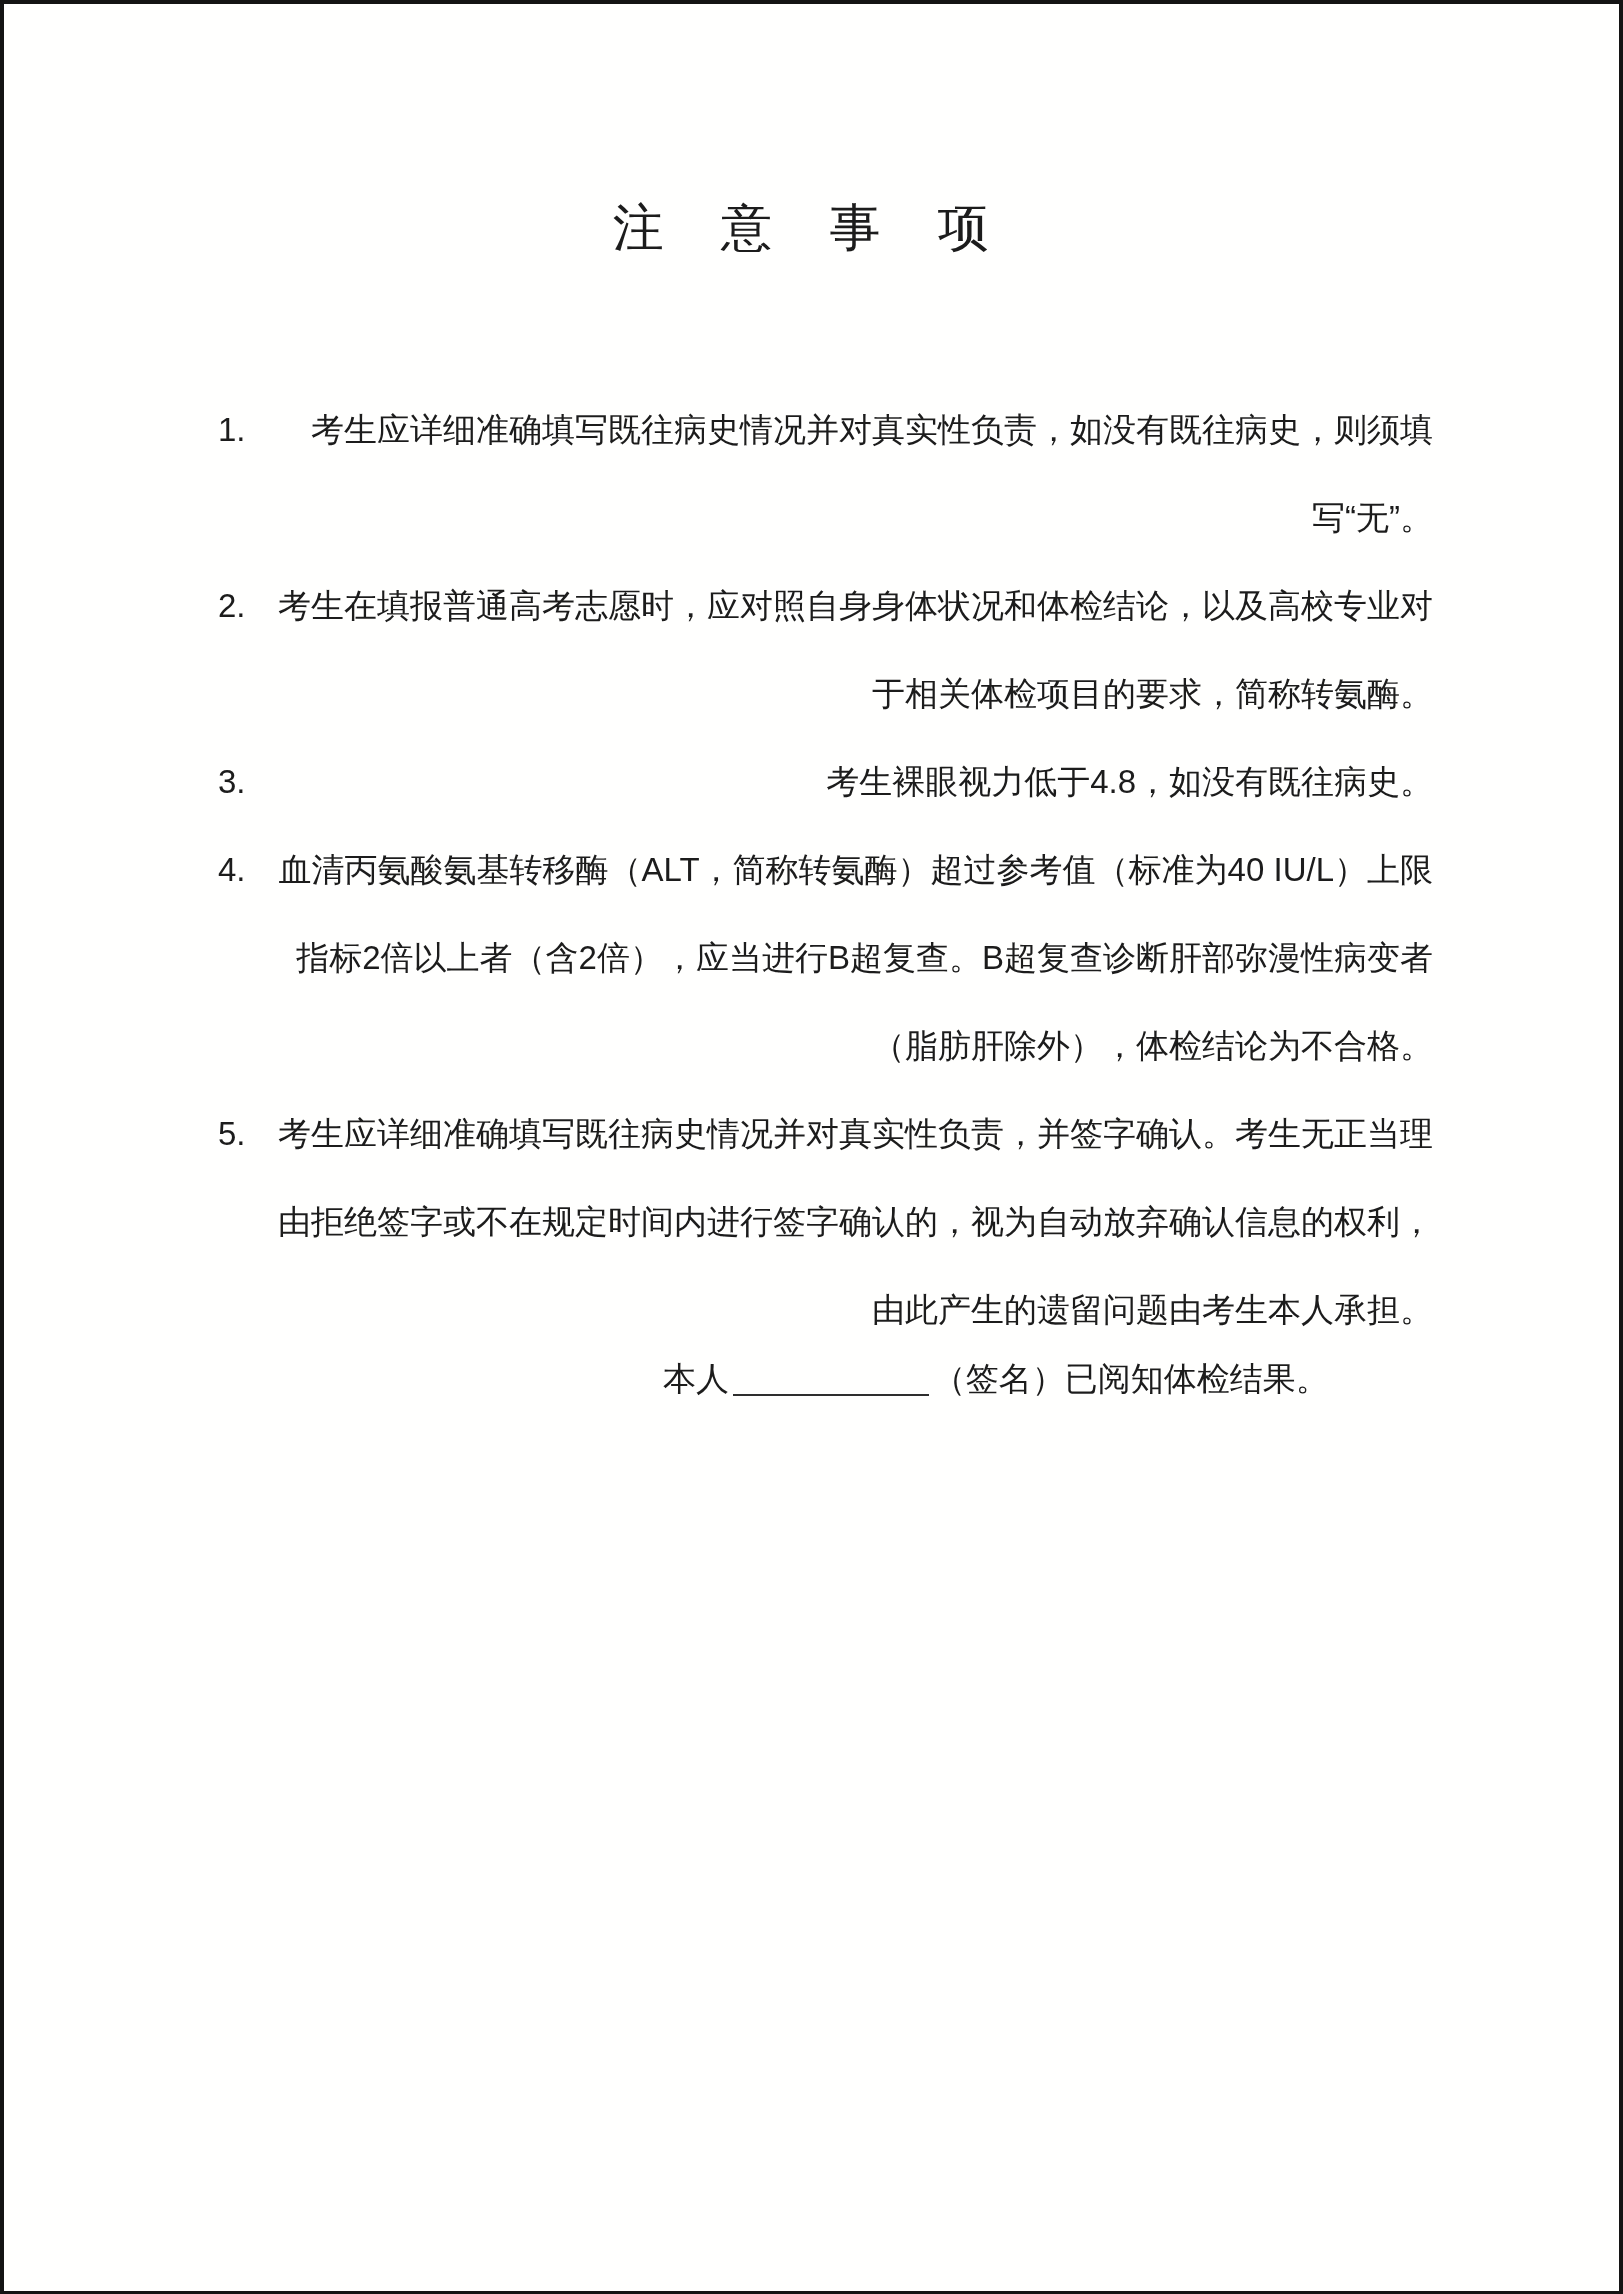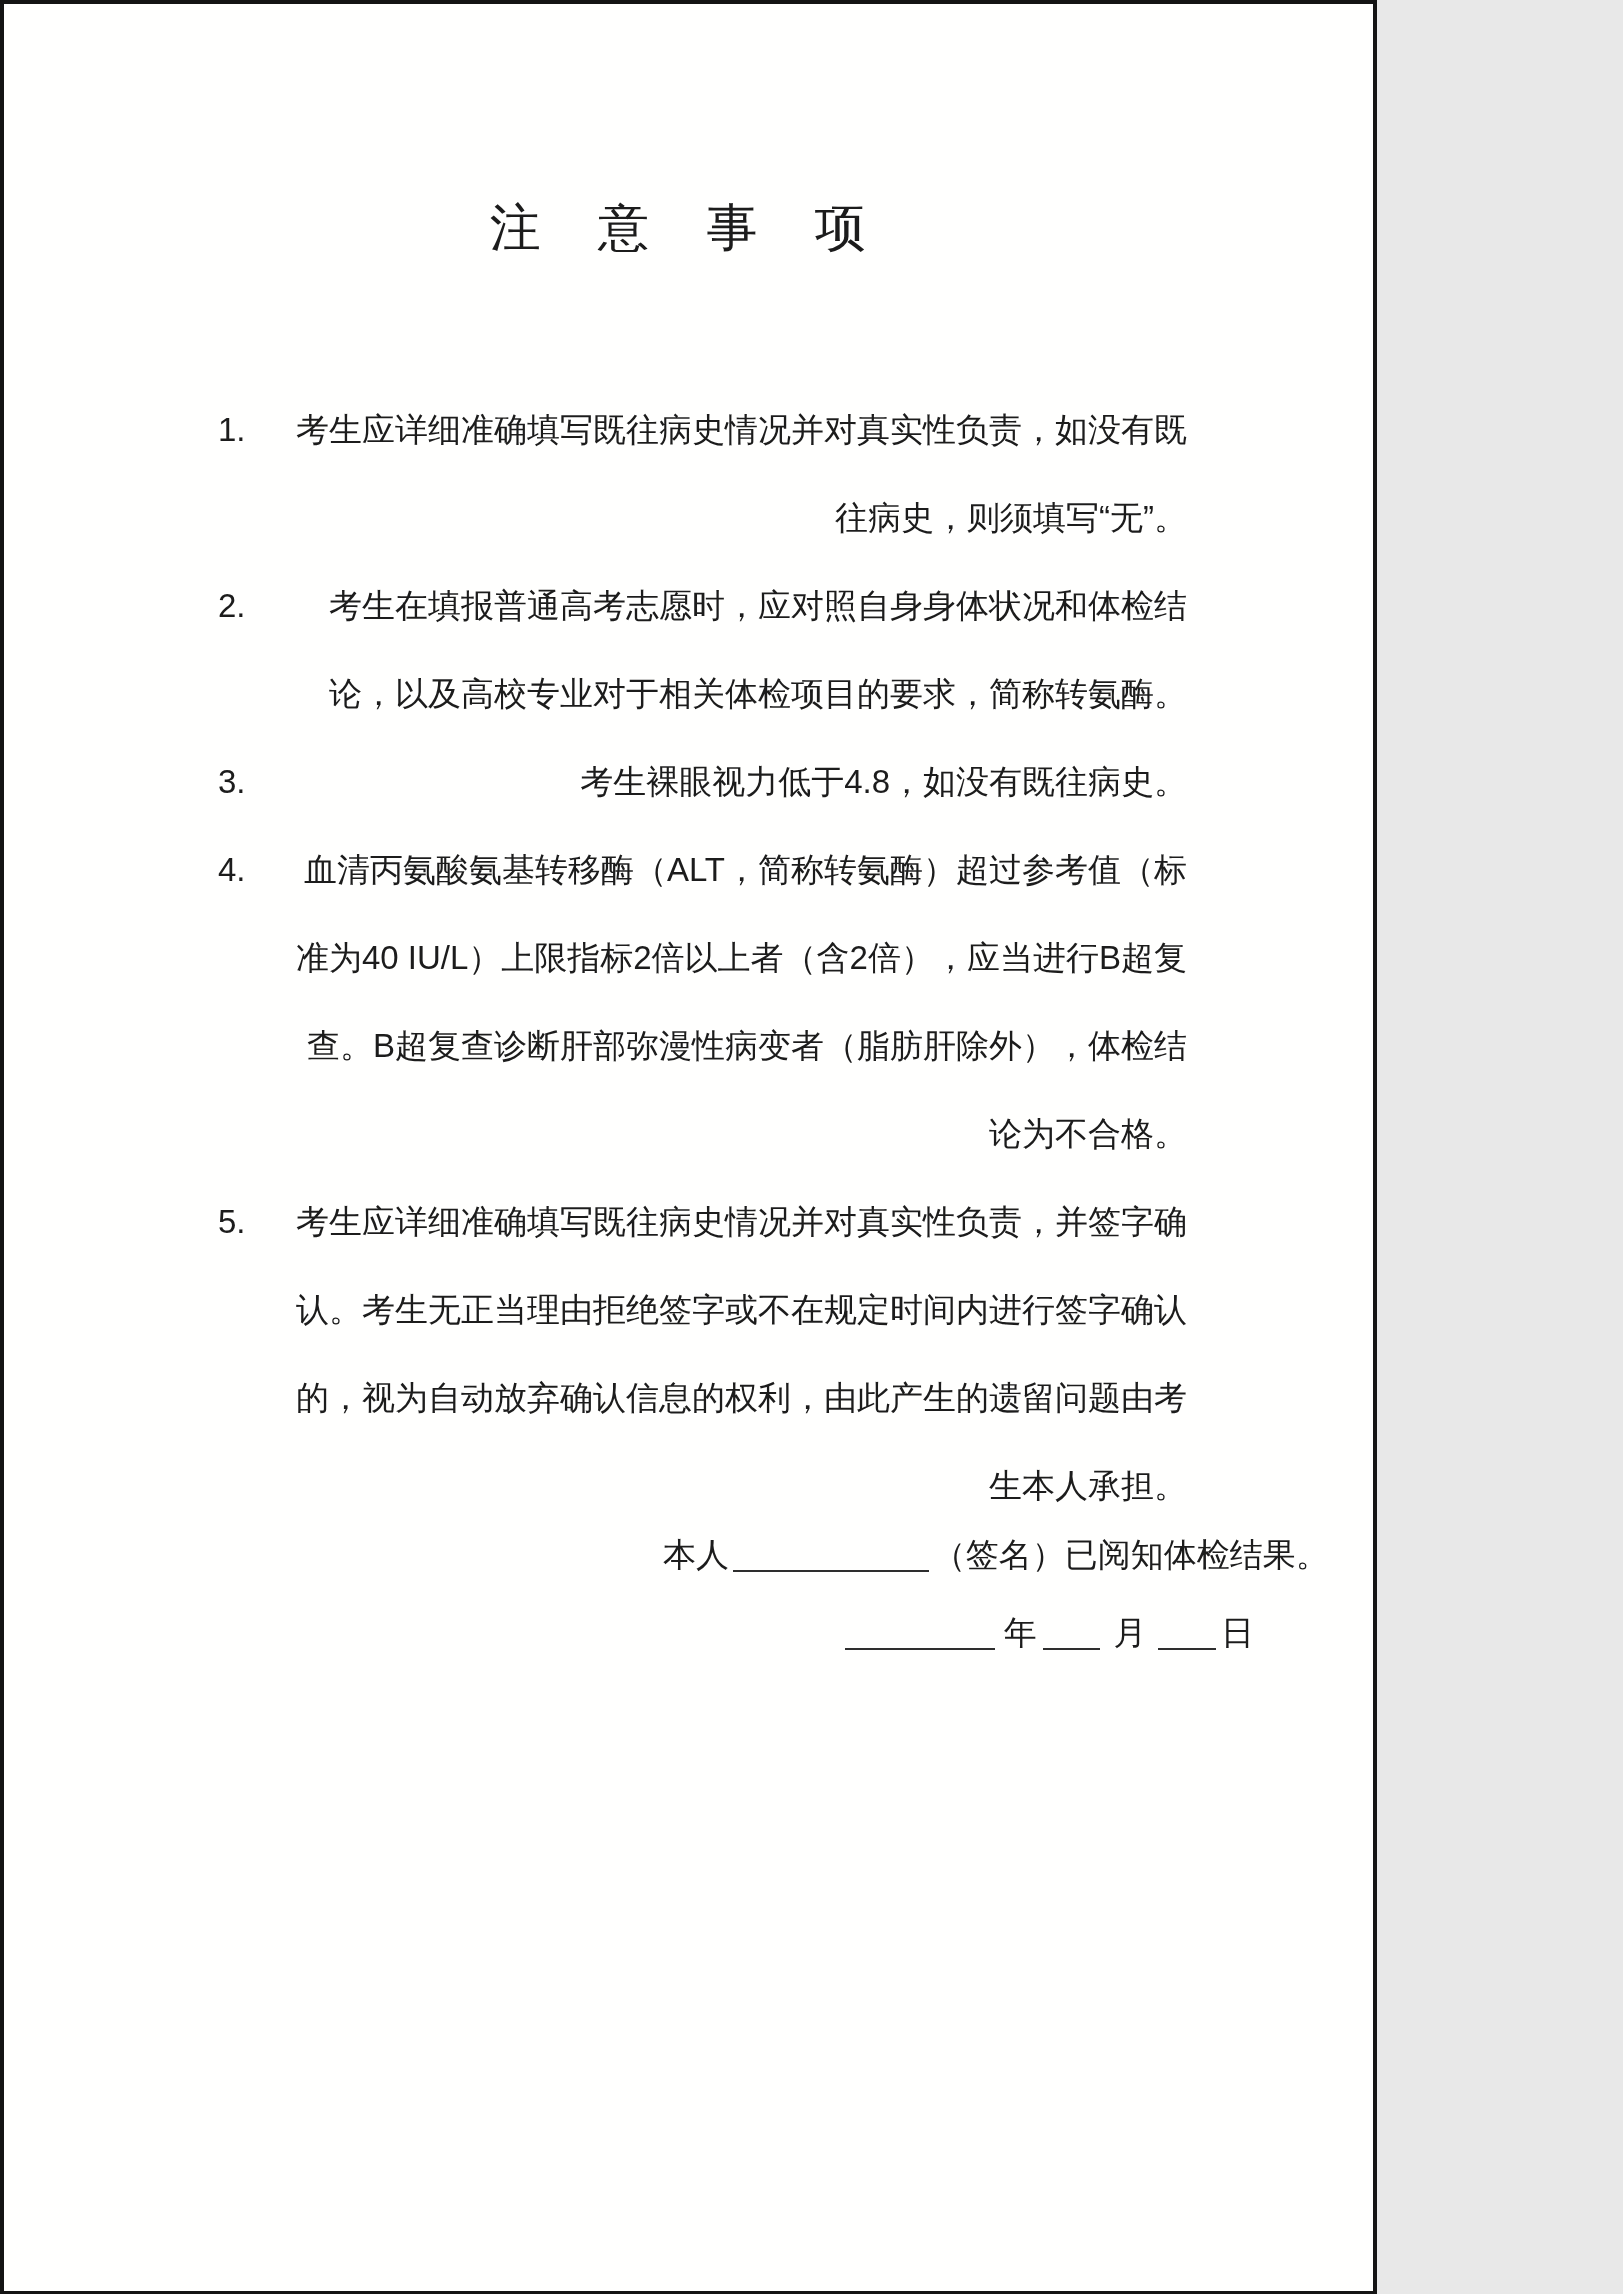--- a/index.html
+++ b/index.html
@@ -2,21 +2,21 @@
 <html><head>
 <meta charset="utf-8">
 <style>
   html, body {
     margin: 0;
     padding: 0;
     background: #e8e8e8;
   }
   .page {
     position: relative;
-    width: 1377px;
+    width: 1623px;
     height: 2295px;
     box-sizing: border-box;
     background: #fffffe;
     border: 4.9px solid #141414;
     font-family: "Liberation Sans", "DejaVu Sans", sans-serif;
     color: #1c1c1c;
     overflow: hidden;
   }
   .title {
     margin: 189px 0 0 0;
@@ -103,20 +103,17 @@
     </div>
 
   </div>
 
   <div class="sig-block">
 
     <div class="sig-line1">
       <span>本人</span><span class="blank b-sign"></span><span>（签名）已阅知体检结果。</span>
     </div>
 
-    <div class="sig-line2">
-      <span class="blank b-year"></span><span>年</span><span class="blank b-month"></span><span>月</span><span class="blank b-day"></span><span>日</span>
-    </div>
 
   </div>
 
 </div>
 
 
 </body></html>

